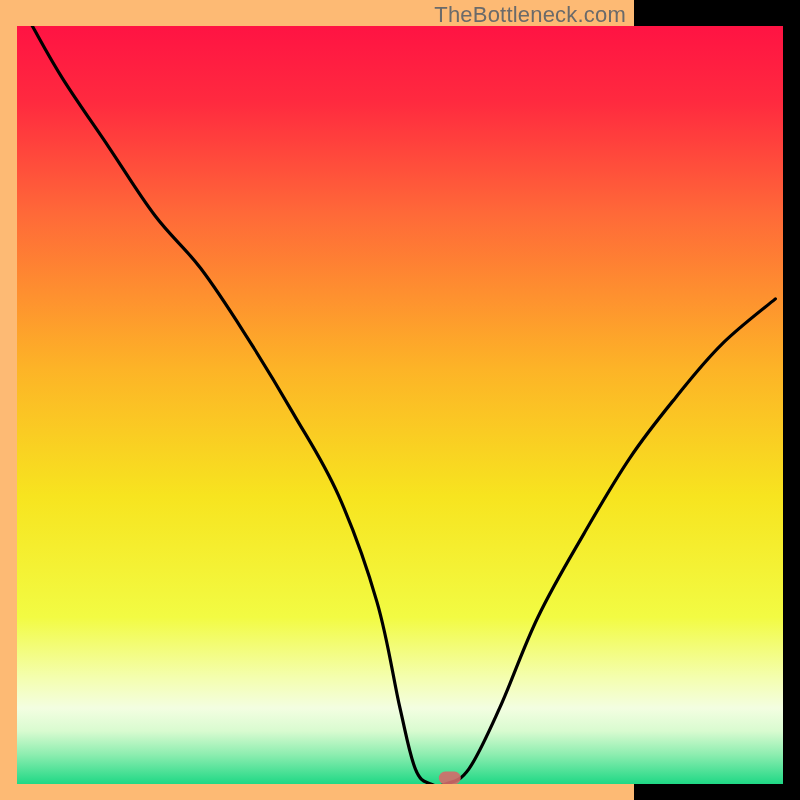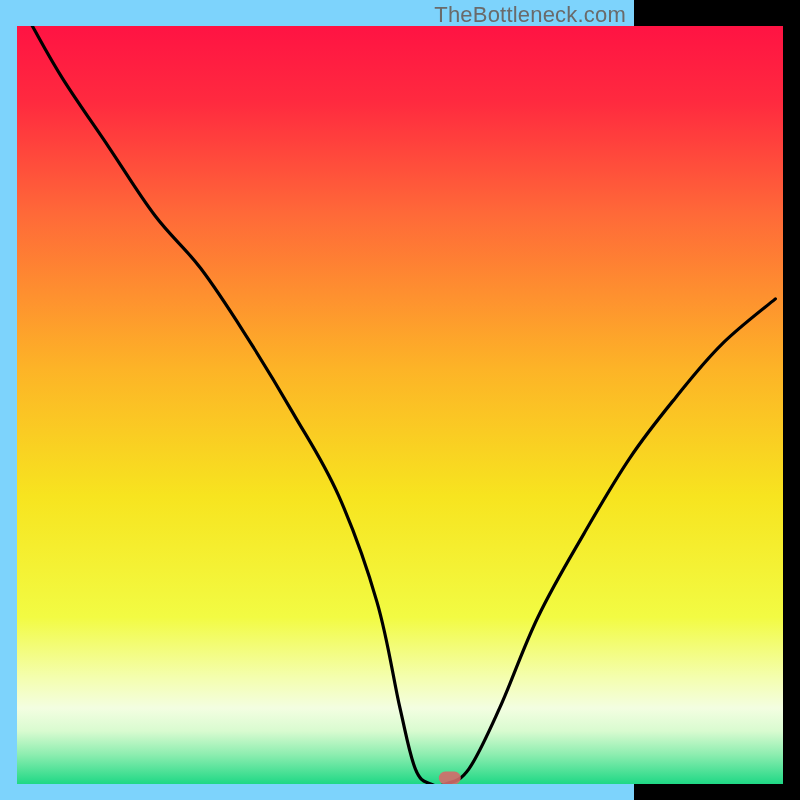--- a/index.html
+++ b/index.html
@@ -8,21 +8,21 @@
     width: 800px;
     height: 800px;
     background: #000;
     font-family: Arial, Helvetica, sans-serif;
     overflow: hidden;
   }
   .stage {
     position: relative;
     width: 634px;
     height: 800px;
-    background: #7dd3fc;
+    background: #fdba74;
   }
   .watermark {
     position: absolute;
     top: 2px;
     right: 8px;
     color: #6a6a6a;
     font-size: 22px;
     font-weight: 500;
     letter-spacing: 0.2px;
     z-index: 10;

